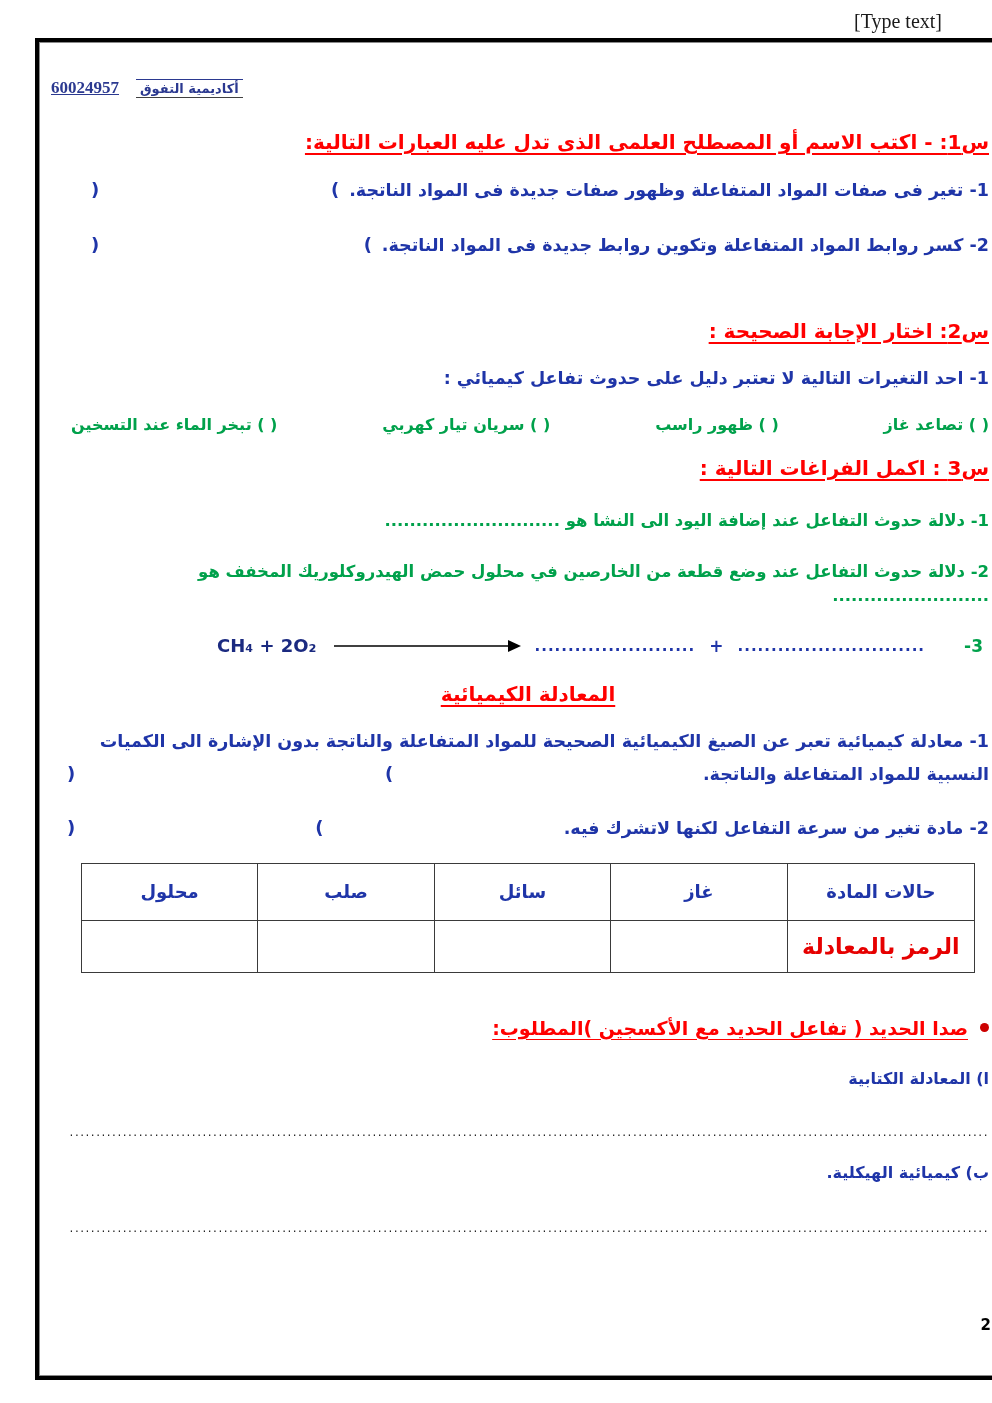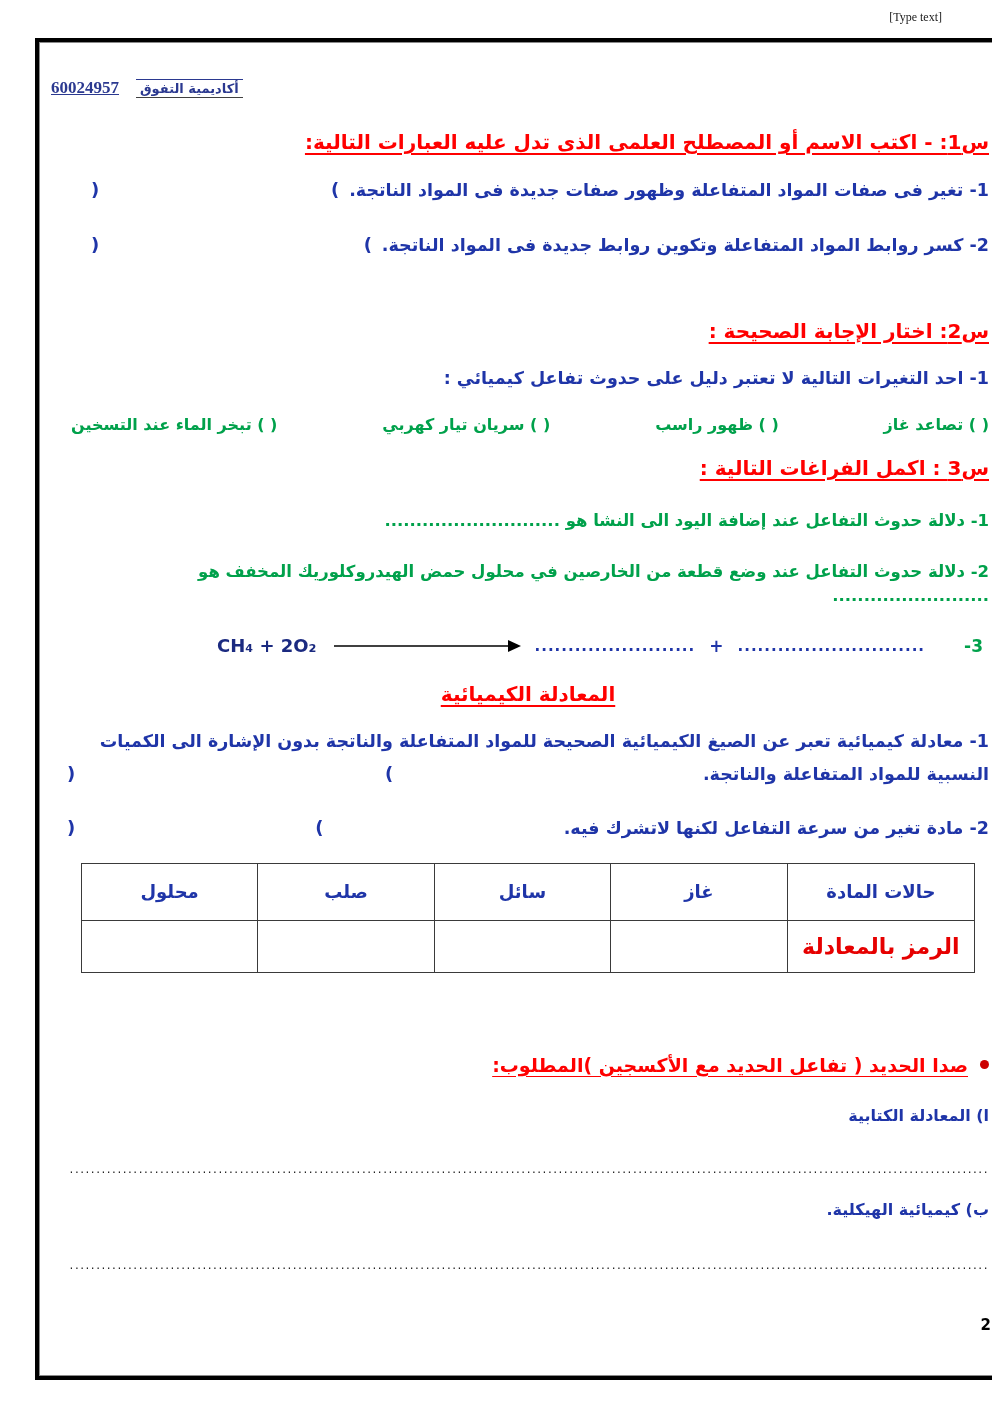--- a/index.html
+++ b/index.html
@@ -2,21 +2,21 @@
 <html><head>
 <meta charset="utf-8">
 <style>
   html,body{margin:0;padding:0;}
   body{
     width:992px;height:1403px;background:#ffffff;position:relative;overflow:hidden;
     font-family:"DejaVu Sans",sans-serif;
   }
   .header-note{
     position:absolute;top:10px;right:50px;
-    font-family:"Liberation Serif",serif;font-size:12px;color:#1a1a1a;
+    font-family:"Liberation Serif",serif;font-size:20px;color:#1a1a1a;
   }
   .frame{
     position:absolute;top:38px;left:35px;width:922px;height:1324px;
     border:4px solid #000;box-shadow:inset 0 0 0 1px #8a8a8a;
     padding:10px 28px 0 28px;direction:rtl;text-align:right;overflow:hidden;
   }
   
   .logo-row{position:absolute;top:36px;left:12px;display:flex;align-items:center;gap:17px;direction:ltr;}
   .logo-number{font-family:"Liberation Serif",serif;font-size:17px;font-weight:bold;color:#2b3990;text-decoration:underline;cursor:pointer;}
   .logo-text{font-size:13px;font-weight:bold;color:#2b3990;border-bottom:1px solid #404040;border-top:1px solid #2b3990;padding:1px 4px;letter-spacing:-0.5px;}
@@ -58,21 +58,21 @@
   .terms-l1{margin-top:22px;}
   .terms-l2{margin-top:6px;}
   .terms-i2{margin-top:26px;}
   
   .states-table{width:97%;margin:22px auto 0;border-collapse:collapse;table-layout:fixed;}
   .states-table th,.states-table td{border:1px solid #3a3a3a;text-align:center;vertical-align:middle;}
   .states-table th{height:54px;color:#1f35a8;font-size:18px;font-weight:bold;}
   .states-table td{height:49px;}
   .states-table td.row-label{color:#e60000;font-size:22px;font-weight:bold;}
   
-  .rust-heading{margin-top:81px;}
+  .rust-heading{margin-top:44px;}
   .sub-label{font-size:16px;margin-top:28px;}
   .sub-label.b{margin-top:22px;}
   .dots-line{margin-top:34px;white-space:nowrap;overflow:hidden;font-size:12px;letter-spacing:1.5px;color:#222;}
   .dots-line.second{margin-top:36px;}
   
   .page-number{position:absolute;bottom:42px;right:26px;font-size:15px;font-weight:bold;color:#000;}
 </style>
 </head>
 <body>
 

